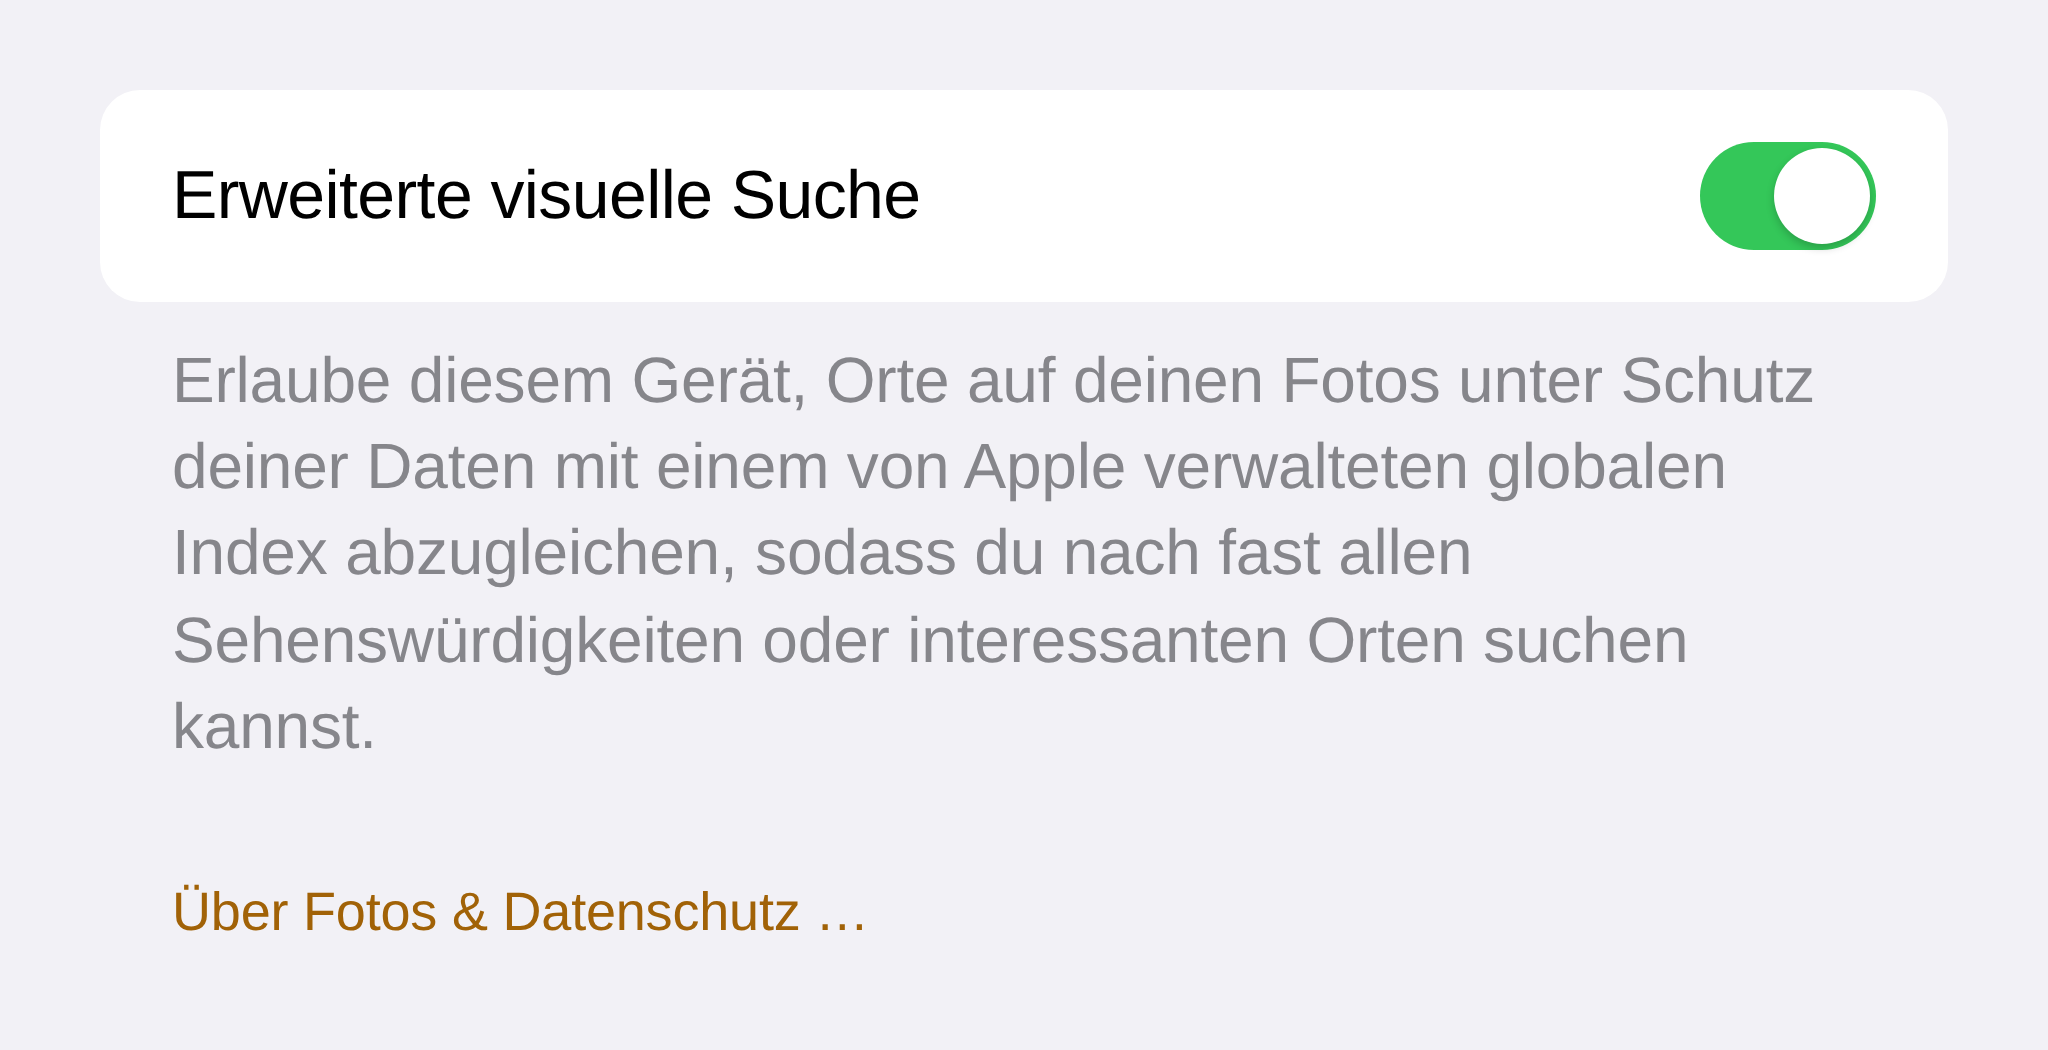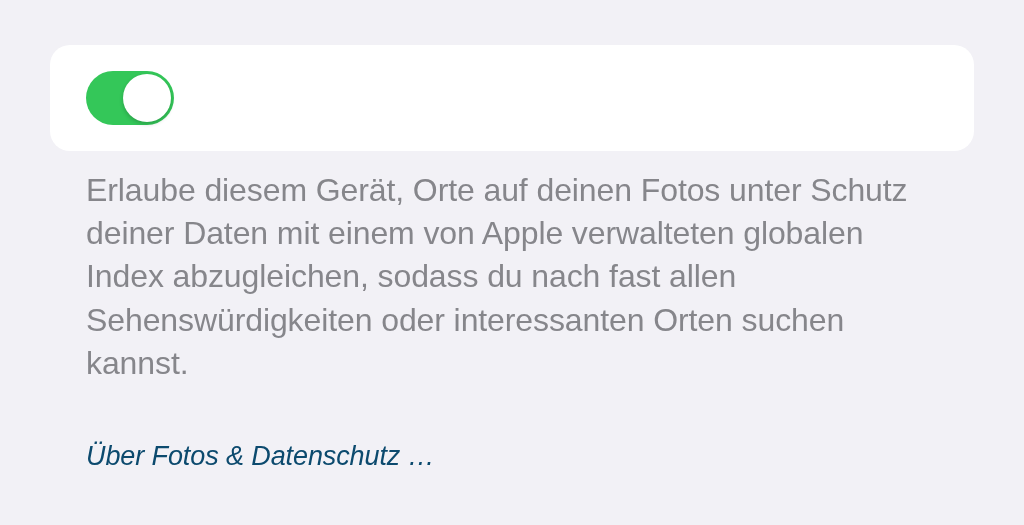--- a/index.html
+++ b/index.html
@@ -49,30 +49,30 @@
     .description {
       padding: 18px 36px 0 36px;
       font-size: 32px;
       line-height: 1.35;
       color: #86868b;
       letter-spacing: -0.1px;
     }
     .privacy-link {
       padding: 56px 36px 0 36px;
       font-size: 27px;
-      color: #0c4a6e;
+      color: #a16207;
       cursor: pointer;
       letter-spacing: -0.1px;
-      font-style: italic;
     }
   </style>
 </head>
 <body>
 
 <div class="settings-row">
+  <span class="setting-title">Erweiterte visuelle Suche</span>
   <div class="toggle">
     <div class="toggle-knob"></div>
   </div>
 </div>
 
 <div class="description">Erlaube diesem Gerät, Orte auf deinen Fotos unter Schutz deiner Daten mit einem von Apple verwalteten globalen Index abzugleichen, sodass du nach fast allen Sehenswürdigkeiten oder interessanten Orten suchen kannst.</div>
 
 <div class="privacy-link">Über Fotos &amp; Datenschutz …</div>
 
 </body></html>

